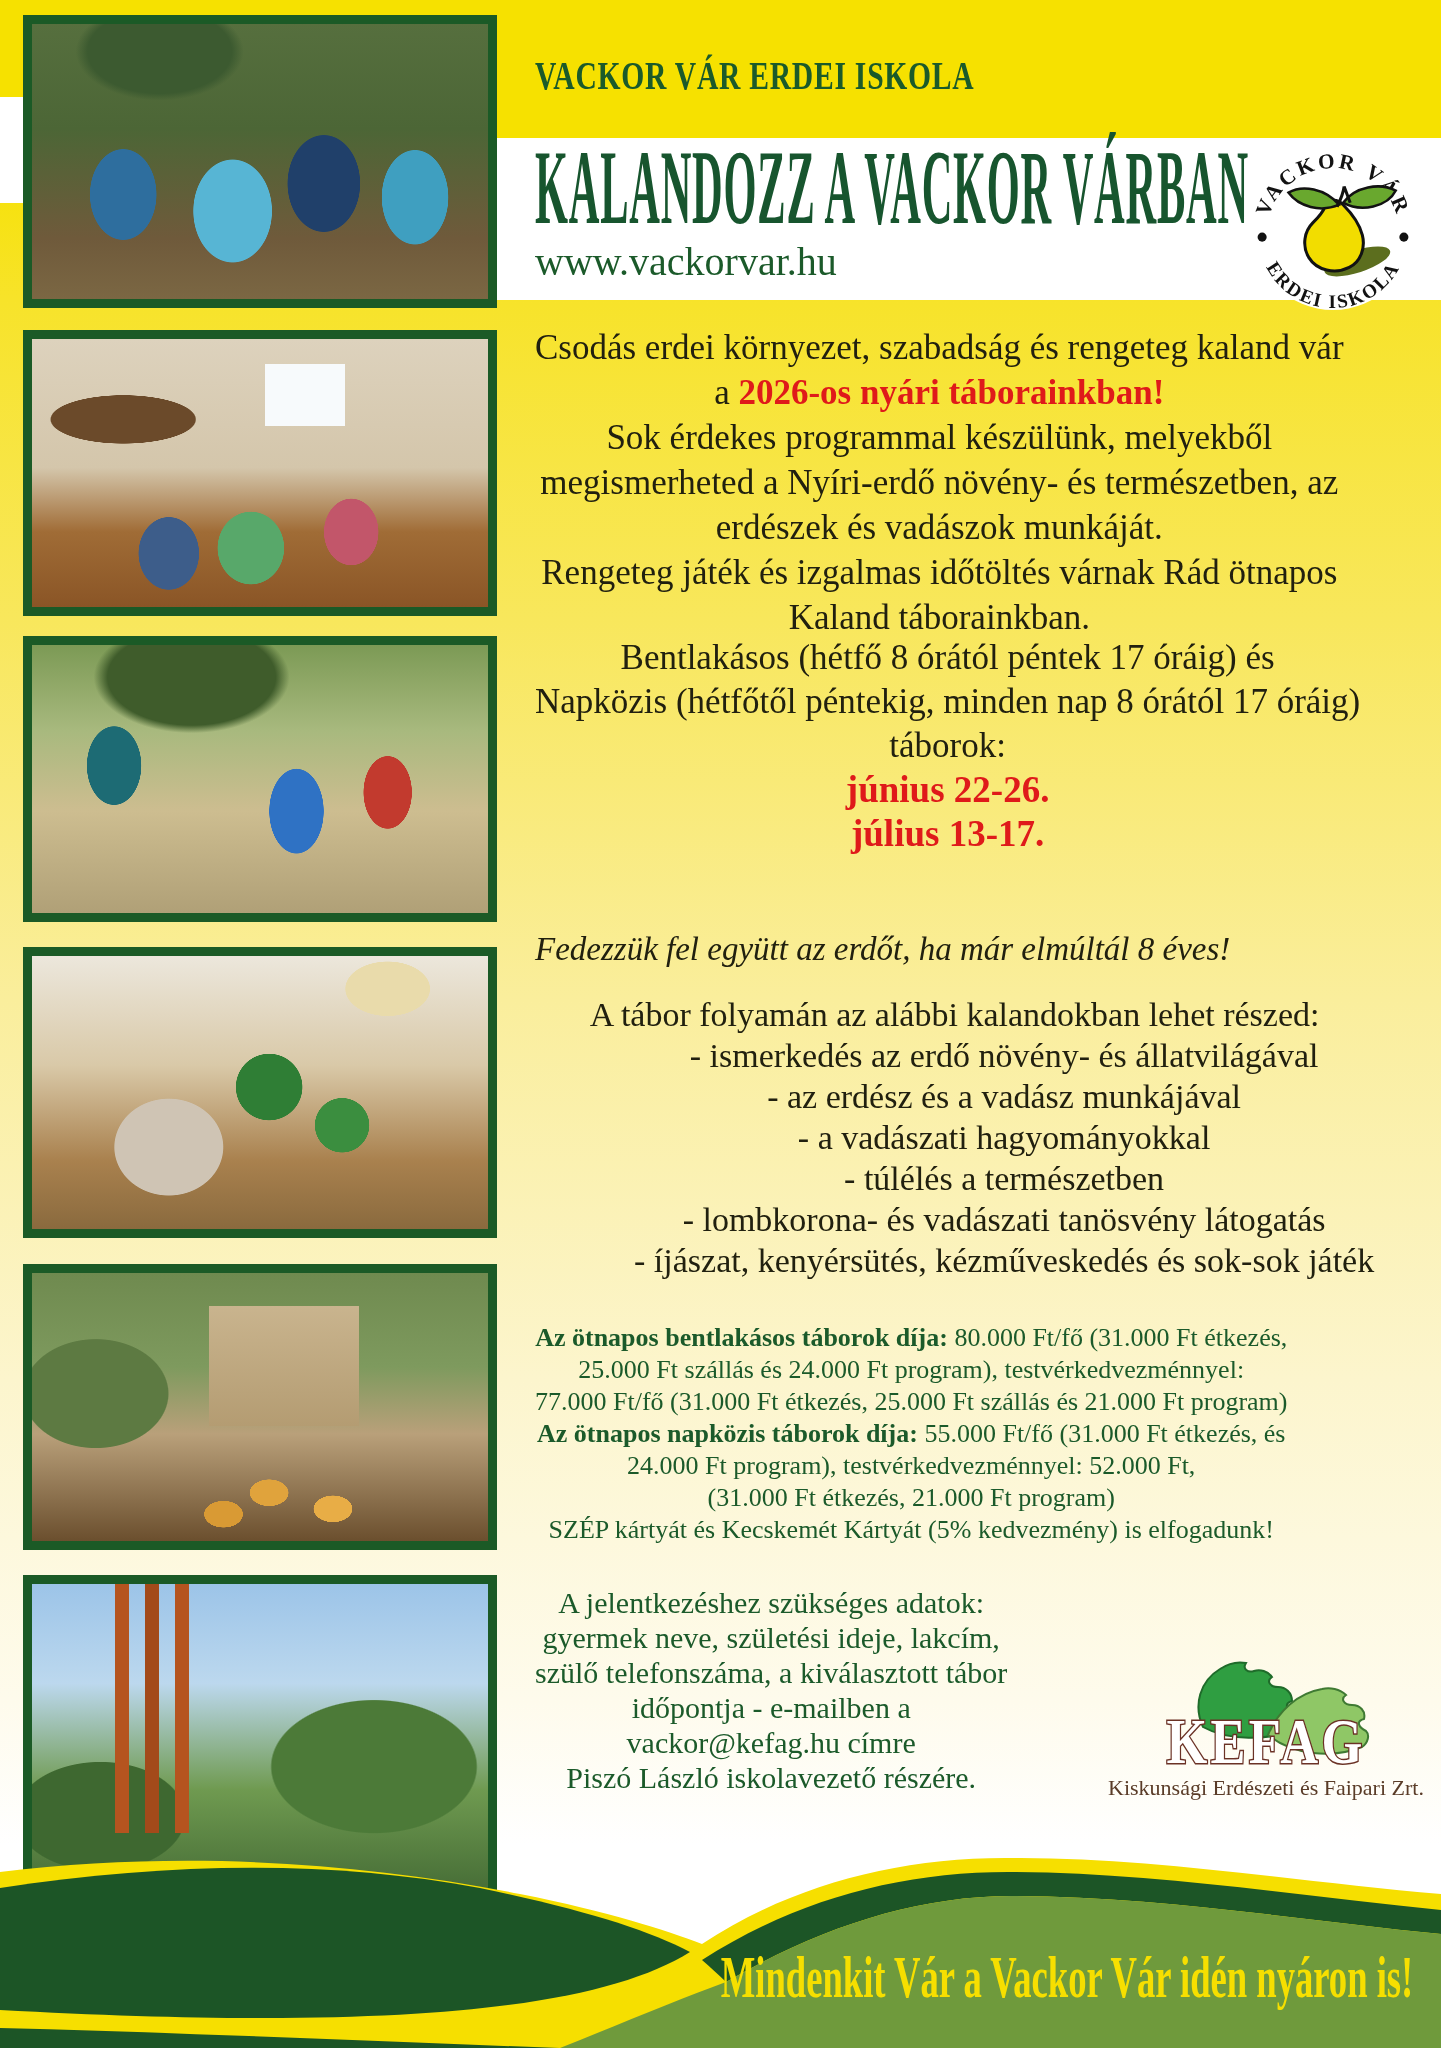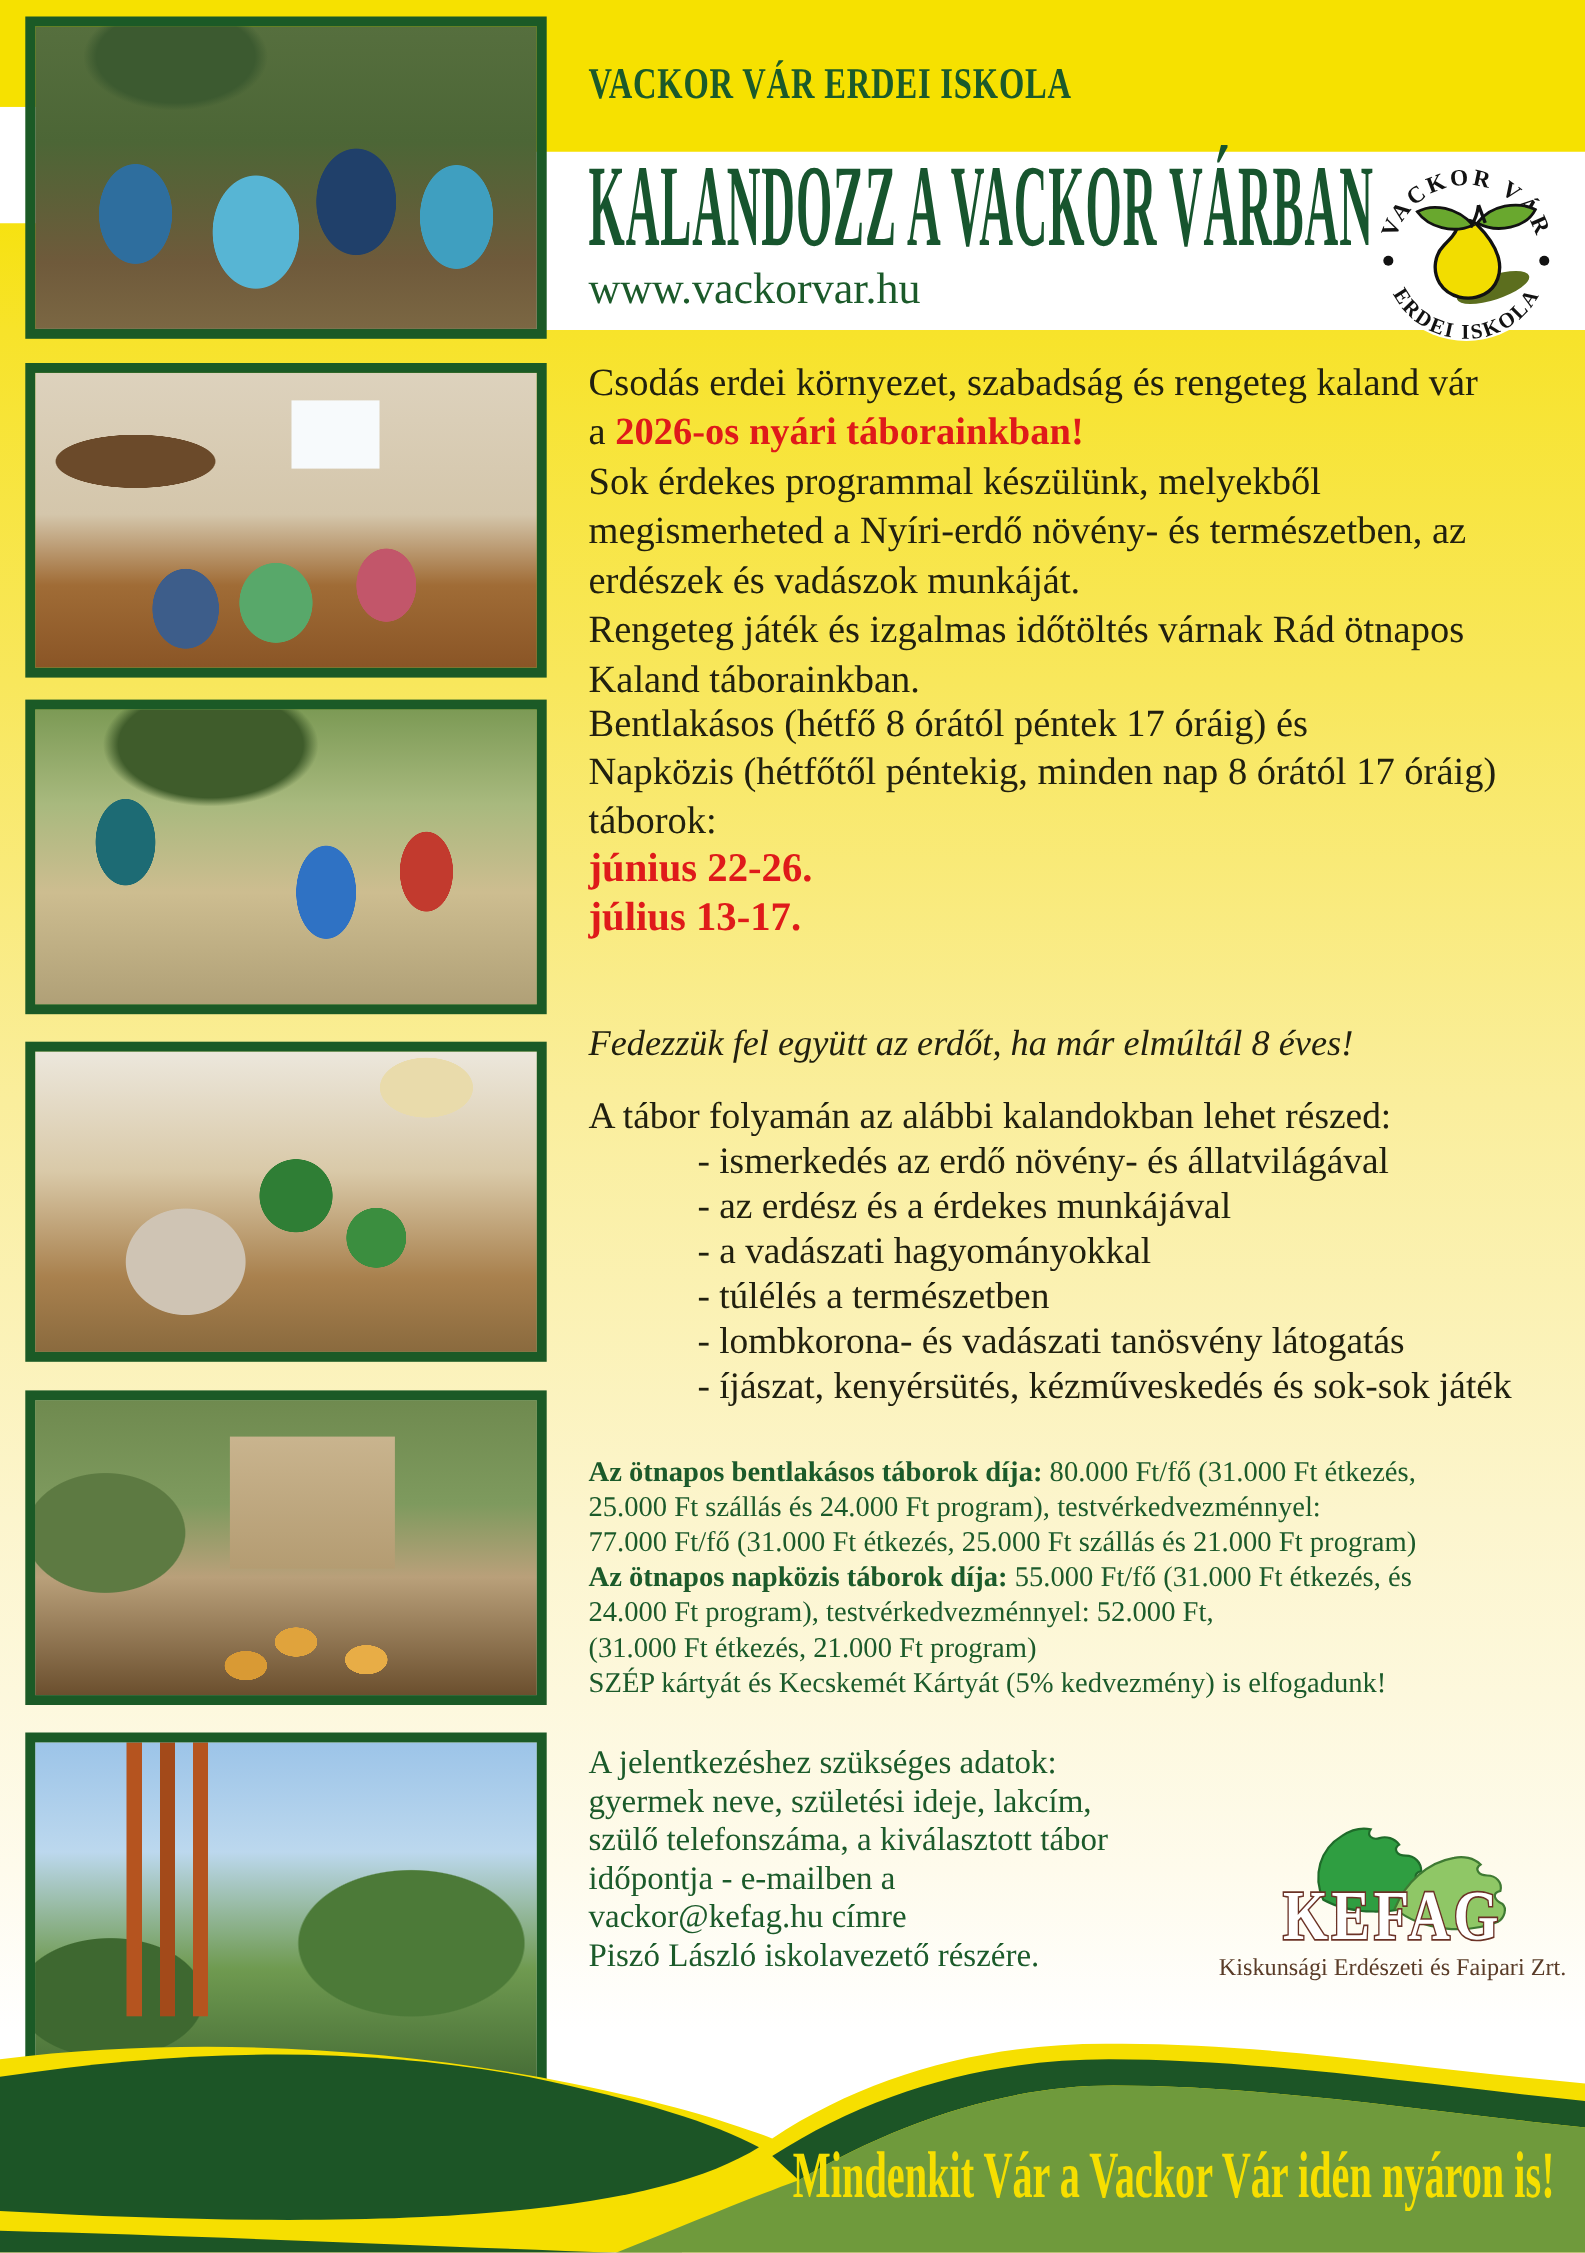--- a/index.html
+++ b/index.html
@@ -2,20 +2,21 @@
 <html><head>
 <meta charset="utf-8">
 <style>
   html,body{margin:0;padding:0;background:#888;}
   .page{
     position:relative;width:1441px;height:2048px;overflow:hidden;
     font-family:"Liberation Serif","DejaVu Serif",serif;
     background:linear-gradient(180deg,
       #f6e100 0px,#f6e100 140px,#f7e32a 300px,#f8e75c 620px,
       #faee9c 1000px,#fcf5cd 1380px,#fefbec 1700px,#ffffff 1845px,#ffffff 2048px);
+    text-align:center;
   }
   
   .white-band{
     position:absolute;left:0;top:0;width:1441px;height:300px;background:#fff;z-index:1;
     clip-path:polygon(0px 97px,33px 97px,33px 138px,1441px 138px,1441px 300px,33px 300px,33px 203px,0px 203px);
   }
   
   .photo{position:absolute;left:23px;width:456px;border:9px solid #1b5a26;z-index:2;background-repeat:no-repeat;}
   .ph1{top:15px;height:275px;background:
     radial-gradient(ellipse 55px 75px at 20% 62%,#2e6e9e 0 60%,transparent 61%),
@@ -139,21 +140,21 @@
     <div><b>táborok:</b></div>
     <div class="date-line">június 22-26.</div>
     <div class="date-line">július 13-17.</div>
   </div>
 
   <div class="block tagline">Fedezzük fel együtt az erdőt, ha már elmúltál 8 éves!</div>
 
   <div class="block adv">
     <div>A tábor folyamán az alábbi kalandokban lehet részed:</div>
     <div class="item">- ismerkedés az erdő növény- és állatvilágával</div>
-    <div class="item">- az erdész és a érdekes munkájával</div>
+    <div class="item">- az erdész és a vadász munkájával</div>
     <div class="item">- a vadászati hagyományokkal</div>
     <div class="item">- túlélés a természetben</div>
     <div class="item">- lombkorona- és vadászati tanösvény látogatás</div>
     <div class="item">- íjászat, kenyérsütés, kézműveskedés és sok-sok játék</div>
   </div>
 
   <div class="block pricing">
     <div><b>Az ötnapos bentlakásos táborok díja:</b><span> 80.000 Ft/fő (31.000 Ft étkezés,</span></div>
     <div>25.000 Ft szállás és 24.000 Ft program), testvérkedvezménnyel:</div>
     <div>77.000 Ft/fő (31.000 Ft étkezés, 25.000 Ft szállás és 21.000 Ft program)</div>

